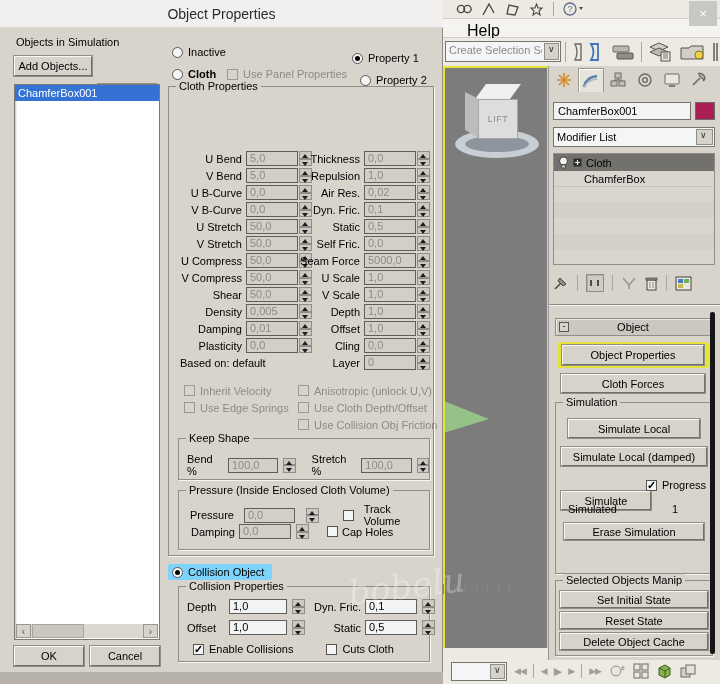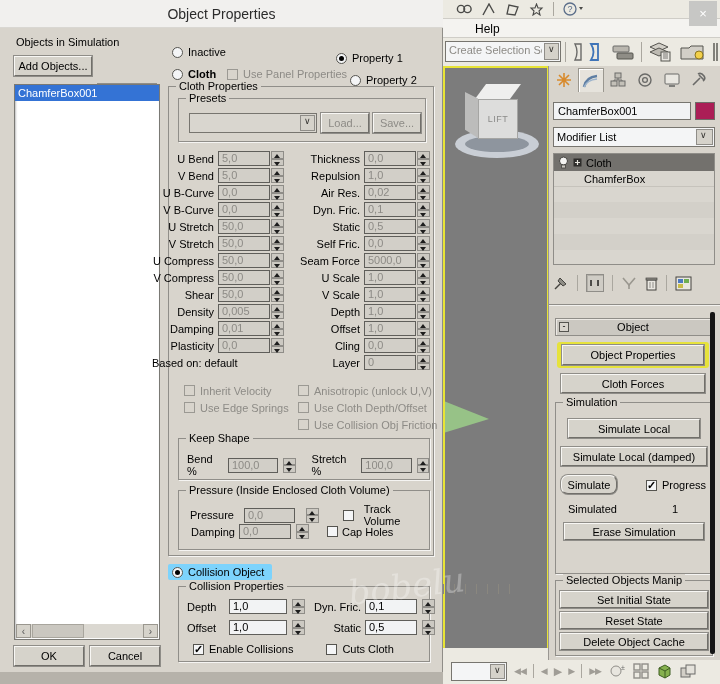--- a/index.html
+++ b/index.html
@@ -47,28 +47,28 @@
             display:flex;align-items:center;justify-content:center;font-size:13px;}
   #dialog{position:absolute;left:0;top:28px;width:443px;height:644px;background:#d8d4cc;border-right:1px solid #8f8d88;}
   #objlist{position:absolute;left:14px;top:56px;width:146px;height:556px;background:#fff;border:1px solid #7a7974;box-shadow:inset 1px 1px 2px rgba(0,0,0,.25);}
   #objlist .li{height:16px;line-height:16px;background:#3473d5;color:#fff;padding:0 3px;font-size:11px;}
   #hscroll{position:absolute;left:1px;right:1px;bottom:1px;height:14px;background:#dbd8d1;}
   #hscroll .ar{position:absolute;top:0;width:15px;height:14px;background:#d6d3cb;border:1px solid #9a978f;
                display:flex;align-items:center;justify-content:center;font-size:10px;color:#555;}
   #hscroll .thumb{position:absolute;left:16px;top:0;width:52px;height:14px;background:#cac7c0;border:1px solid #a8a59d;}
 
   
-  #pcol-left{position:absolute;left:152px;top:122px;}
+  #pcol-left{position:absolute;left:180px;top:122px;}
   #pcol-right{position:absolute;left:296px;top:122px;}
 
   
   #rightside{position:absolute;left:443px;top:0;width:277px;height:684px;background:#eceae2;}
   #topstrip{position:absolute;left:0;top:0;width:277px;height:18px;background:#eceae2;display:flex;align-items:center;gap:9px;padding-left:13px;}
   #menubar{position:absolute;left:0;top:18px;width:277px;height:20px;background:#f4f3f0;border-top:1px solid #cfcdc7;border-bottom:1px solid #cfcdc7;}
-  #menubar .mi{position:absolute;left:32px;top:3px;font-size:12px;}
+  #menubar .mi{position:absolute;left:24px;top:3px;font-size:16px;}
   #toolbar2{position:absolute;left:0;top:38px;width:277px;height:28px;background:#eceae2;}
   #viewport{position:absolute;left:0;top:66px;width:106px;height:582px;background:#7c7c7c;border:2px solid #e8e435;border-bottom:none;}
   #ticks{position:absolute;left:0;top:584px;width:72px;height:10px;
          background:repeating-linear-gradient(90deg,#8a877f 0 1px,transparent 1px 11px);}
   #bottombar{position:absolute;left:0;top:658px;width:277px;height:26px;background:#eceae2;display:flex;align-items:center;gap:7px;padding-left:8px;}
   .pbico{color:#a09d96;font-size:9px;letter-spacing:-1px;}
   #panel{position:absolute;left:105px;top:66px;width:172px;height:594px;background:#d8d4cc;border-left:1px solid #9a9792;}
 
   
   #tabs{position:absolute;left:2px;top:2px;height:26px;display:flex;gap:1px;}
@@ -343,21 +343,21 @@
 
       <div id="opwrap">
         <div class="btn">Object Properties</div>
       </div>
       <div class="btn" style="left:12px;top:308px;width:144px;height:19px;">Cloth Forces</div>
 
       <div class="grp" style="left:6px;top:336px;width:158px;height:172px;">
         <span class="glab">Simulation</span>
         <div class="btn" style="left:5px;top:44px;width:146px;height:19px;">Simulate Local (damped)</div>
         <div class="btn" style="left:12px;top:16px;width:132px;height:19px;">Simulate Local</div>
-        <div class="btn" style="left:5px;top:72px;width:56px;height:19px;border-radius:7px;">Simulate</div>
+        <div class="btn" style="left:5px;top:88px;width:90px;height:19px;">Simulate</div>
         <div class="row" style="left:90px;top:76px;">
           <span class="cb on"></span>
           <span>Progress</span>
         </div>
         <div class="row" style="left:12px;top:100px;width:134px;justify-content:space-between;">
           <span>Simulated</span>
           <span style="margin-right:24px;">1</span>
         </div>
         <div class="btn" style="left:8px;top:120px;width:140px;height:17px;">Erase Simulation</div>
       </div>
@@ -399,42 +399,33 @@
     <div class="row" style="left:172px;top:18px;">
       <span class="rd"></span>
       <span>Inactive</span>
     </div>
     <div class="row" style="left:172px;top:40px;">
       <span class="rd"></span>
       <span style="font-weight:bold;">Cloth</span>
       <span class="cb dis" style="margin-left:6px;"></span>
       <span class="dtx">Use Panel Properties</span>
     </div>
-    <div class="row" style="left:336px;top:24px;">
+    <div class="row" style="left:352px;top:24px;">
       <span class="rd on"></span>
       <span>Property 1</span>
     </div>
-    <div class="row" style="left:350px;top:46px;justify-content:space-between;">
+    <div class="row" style="left:360px;top:46px;justify-content:space-between;">
       <span class="rd"></span>
       <span>Property 2</span>
     </div>
 
     <div class="grp" style="left:168px;top:58px;width:266px;height:470px;">
       <span class="glab">Cloth Properties</span>
     </div>
 
-    <div class="grp" style="left:178px;top:70px;width:248px;height:44px;">
-      <span class="glab">Presets</span>
-      <div class="combo dis" style="left:10px;top:14px;width:128px;height:20px;">
-        <span class="cval"></span>
-        <span class="carr"></span>
-      </div>
-      <div class="btn dis" style="left:142px;top:14px;width:48px;height:20px;">Load...</div>
-      <div class="btn dis" style="left:194px;top:14px;width:48px;height:20px;">Save...</div>
-    </div>
 
     <div id="pcol-left">
       <div class="prow">
           <span class="plab">U Bend</span>
           <span class="pfield">5,0</span>
           <span class="spin">
             <i class="up"></i>
             <i class="dn"></i>
           </span>
         </div>

